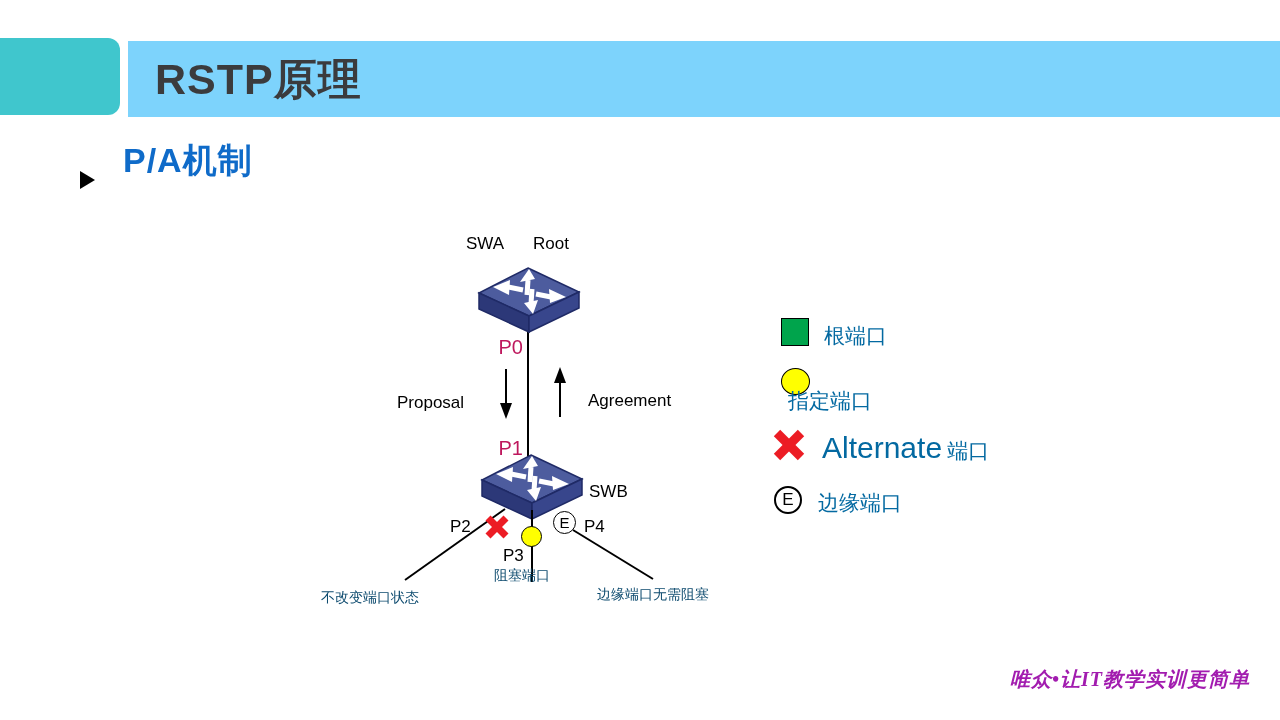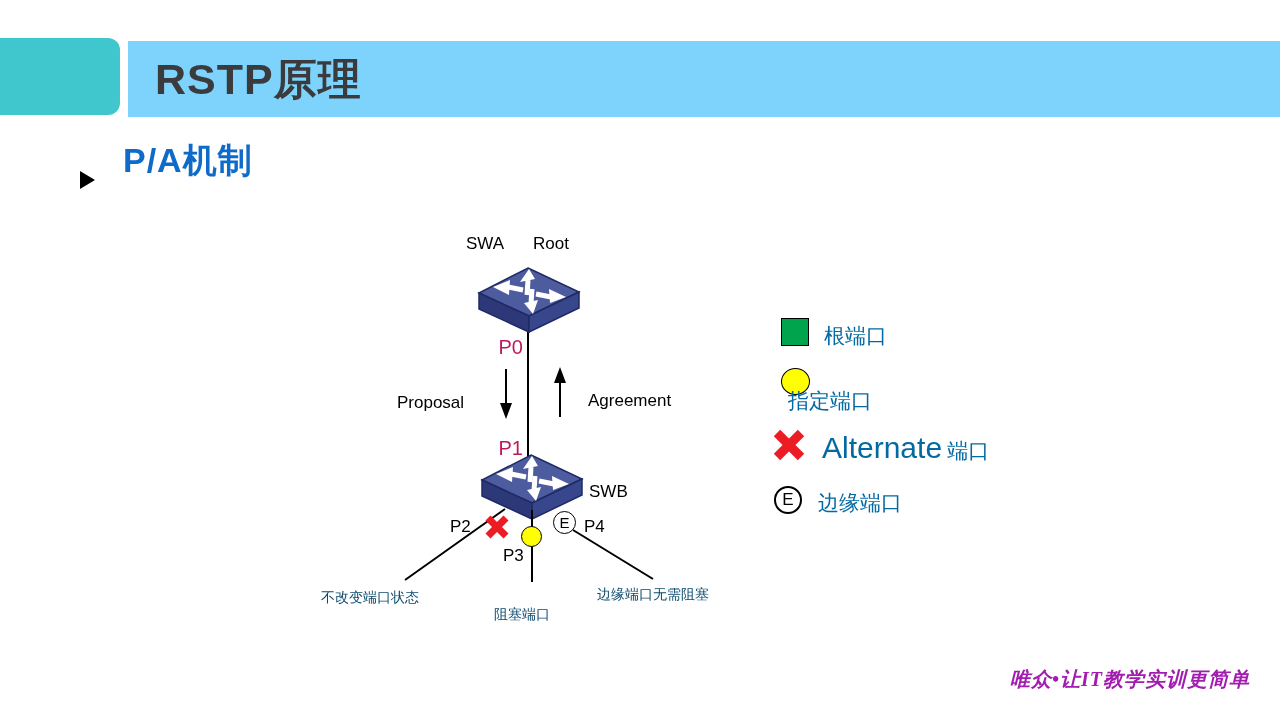--- a/index.html
+++ b/index.html
@@ -121,21 +121,21 @@
     </g>
   </svg>
   <div class="abs yellow-dot" style="left:521px;top:526px;"></div>
   <div class="abs e-circle" style="left:553px;top:511px;">E</div>
 
   <span class="abs dlabel" style="left:450px;top:517px;">P2</span>
   <span class="abs dlabel" style="left:503px;top:546px;">P3</span>
   <span class="abs dlabel" style="left:584px;top:517px;">P4</span>
 
   <span class="abs note" style="left:321px;top:589px;">不改变端口状态</span>
-  <span class="abs note" style="left:494px;top:606px;">阻塞端口</span>
+  <span class="abs note" style="left:494px;top:567px;">阻塞端口</span>
   <span class="abs note" style="left:597px;top:586px;text-align:right;">边缘端口无需阻塞</span>
 
   <div class="abs legend-square" style="left:781px;top:318px;"></div>
   <span class="abs legend-label" style="left:824px;top:322px;">根端口</span>
 
   <div class="abs legend-ellipse" style="left:781px;top:368px;"></div>
   <span class="abs legend-label" style="left:788px;top:371px;margin-top:16px;">指定端口</span>
 
   <svg class="abs" style="left:772px;top:428px;" width="34" height="34" viewBox="0 0 34 34">
     <g stroke="#EC1C24" stroke-width="9">

